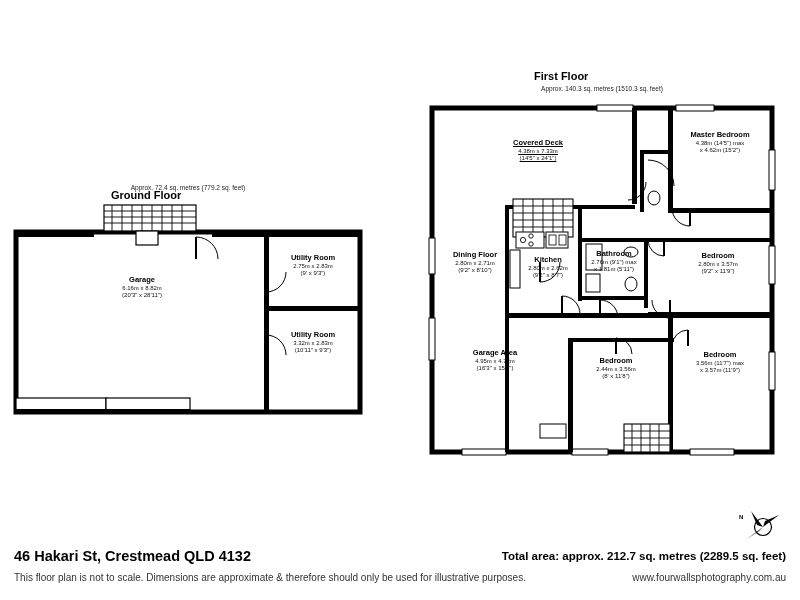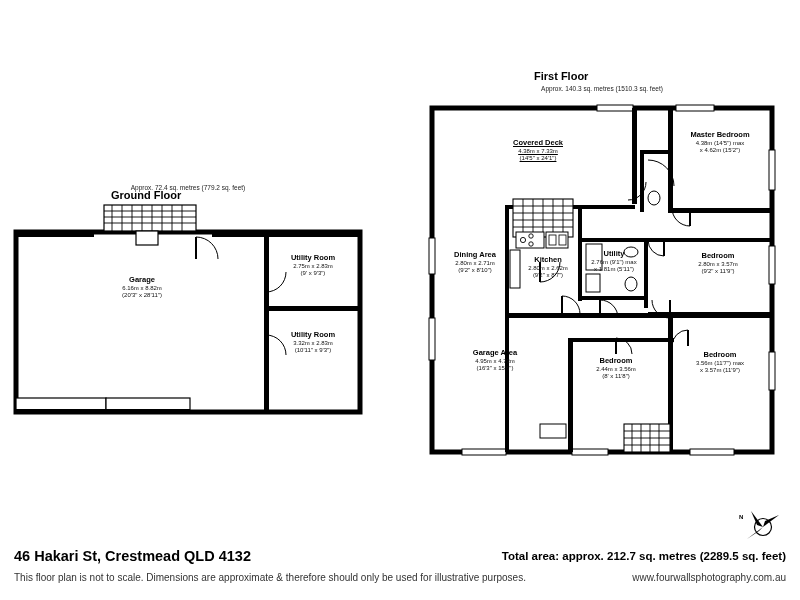--- a/index.html
+++ b/index.html
@@ -295,33 +295,33 @@
     <div class="room-dim">(14'5" x 24'1")</div>
   </div>
 
   <div class="lbl" style="left:674px; top:131px; width:92px;">
     <div class="room-name">Master Bedroom</div>
     <div class="room-dim">4.38m (14'5") max</div>
     <div class="room-dim">x 4.62m (15'2")</div>
   </div>
 
   <div class="lbl" style="left:443px; top:251px; width:64px;">
-    <div class="room-name">Dining Area</div>
+    <div class="room-name">Dining Floor</div>
     <div class="room-dim">2.80m x 2.71m</div>
     <div class="room-dim">(9'2" x 8'10")</div>
   </div>
 
   <div class="lbl" style="left:516px; top:256px; width:64px;">
     <div class="room-name">Kitchen</div>
     <div class="room-dim">2.80m x 2.62m</div>
     <div class="room-dim">(9'2" x 8'7")</div>
   </div>
 
   <div class="lbl" style="left:581px; top:250px; width:66px;">
-    <div class="room-name">Utility</div>
+    <div class="room-name">Bathroom</div>
     <div class="room-dim">2.76m (9'1") max</div>
     <div class="room-dim">x 1.81m (5'11")</div>
   </div>
 
   <div class="lbl" style="left:678px; top:252px; width:80px;">
     <div class="room-name">Bedroom</div>
     <div class="room-dim">2.80m x 3.57m</div>
     <div class="room-dim">(9'2" x 11'9")</div>
   </div>
 

